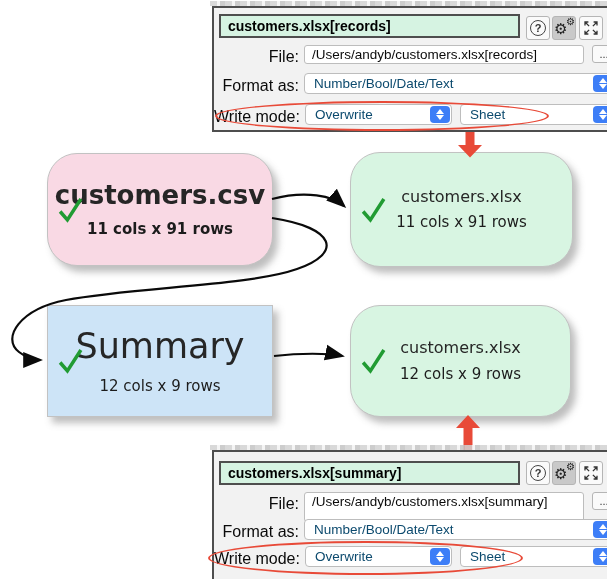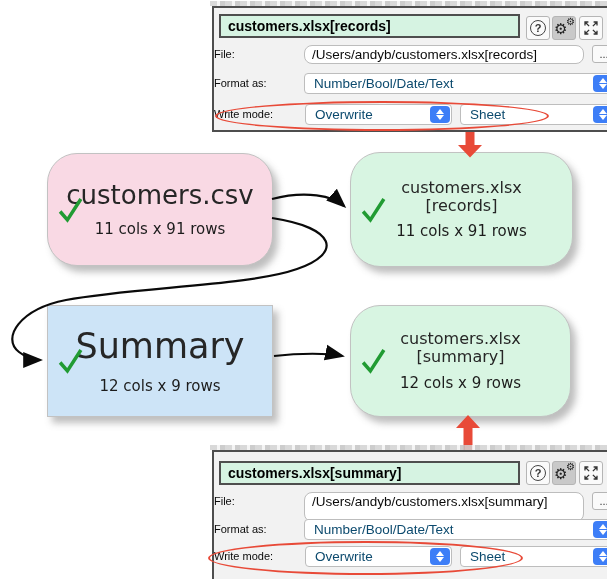--- a/index.html
+++ b/index.html
@@ -7,21 +7,21 @@
   body{font-family:"Liberation Sans",sans-serif;}
   .stage{position:relative;width:607px;height:579px;background:#fff;overflow:hidden;}
 
   
   .edges{position:absolute;left:0;top:0;width:607px;height:579px;pointer-events:none;z-index:5;}
   .node{position:absolute;border:1.5px solid #c2c2c2;display:flex;flex-direction:column;
         align-items:center;justify-content:center;z-index:3;
         box-shadow:5px 6px 7px rgba(110,110,110,.45);
         font-family:"DejaVu Sans",sans-serif;color:#262626;cursor:pointer;}
   .node.rounded{border-radius:30px;}
-  .node-csv{background:var(--node_csv);}
+  .node-csv{background:var(--node_csv);font-weight:bold;}
   .node-excel{background:var(--node_excel);}
   .node-summary{background:var(--node_summary);}
   .check{position:absolute;left:9px;top:50%;transform:translateY(-52%);}
   .node-title{font-size:26px;line-height:1.1;text-align:center;}
   .node-title.two{font-size:16px;}
   .node-title.big{font-size:35px;}
   .node-stats{font-size:15px;margin-top:11px;text-align:center;color:#1c1c1c;}
 
   
   .panel{position:absolute;left:193px;width:407px;background:#f2f2f2;
@@ -39,22 +39,22 @@
   .pbtn{position:absolute;top:8px;width:24px;height:24px;border:1px solid #b5b5b5;
         background:#fafafa;border-radius:3px;display:flex;align-items:center;justify-content:center;
         padding:0;cursor:pointer;}
   .panel-bottom .pbtn{top:9px;}
   .pbtn.active{background:#c9c9c9;}
   .help-circle{width:16px;height:16px;border:1.4px solid #444;border-radius:50%;
         font-size:11px;font-weight:bold;color:#333;display:flex;align-items:center;justify-content:center;}
   .gear-wrap{position:relative;width:20px;height:20px;}
   .gear-big{position:absolute;left:0px;top:3px;font-size:15px;line-height:15px;color:#222;}
   .gear-small{position:absolute;right:-1px;top:-1px;font-size:10px;line-height:10px;color:#222;}
-  .f-label{position:absolute;left:0;width:85px;font-size:11px;color:#0a0a0a;white-space:nowrap;}
-  .field{position:absolute;background:#fff;border:1px solid #bdbdbd;border-radius:8px;
+  .f-label{position:absolute;left:0;width:85px;text-align:right;font-size:16px;color:#0a0a0a;white-space:nowrap;}
+  .field{position:absolute;background:#fff;border:1px solid #bdbdbd;border-radius:3px;
          font-size:13.5px;color:#0a0a0a;padding:1px 6px 0 7px;white-space:nowrap;overflow:hidden;}
   .dropdown{position:absolute;background:#fff;border:1px solid #bdbdbd;border-radius:4px;
          font-size:13.5px;color:#0c4a6e;padding:2px 26px 0 9px;white-space:nowrap;overflow:hidden;cursor:pointer;}
   .stepper{position:absolute;right:1px;top:1px;bottom:1px;width:20px;border-radius:4px;
          background:var(--accent_blue);}
   .stepper::before,.stepper::after{content:"";position:absolute;left:50%;transform:translateX(-50%);
          border-left:4.5px solid transparent;border-right:4.5px solid transparent;}
   .stepper::before{top:3px;border-bottom:5px solid #fff;}
   .stepper::after{bottom:3px;border-top:5px solid #fff;}
   .browse-btn{position:absolute;width:24px;height:18px;background:#fafafa;border:1px solid #b5b5b5;
@@ -89,40 +89,38 @@
     <div class="node-title">customers.csv</div>
     <div class="node-stats">11 cols x 91 rows</div>
   </div>
 
   <div class="node rounded node-excel" style="left:350px;top:152px;width:223px;height:115px;">
     <svg class="check" viewBox="0 0 26 26" width="27" height="27">
       <path d="M3 15 L10 23 L23 3" fill="none" stroke="var(--check_green)" stroke-width="3.4"></path>
     </svg>
     <div class="node-title two">
       <div>customers.xlsx</div>
-      <div>[records]</div>
     </div>
     <div class="node-stats" style="margin-top:8px;">11 cols x 91 rows</div>
   </div>
 
   <div class="node node-summary" style="left:47px;top:305px;width:226px;height:112px;">
     <svg class="check" viewBox="0 0 26 26" width="27" height="27">
       <path d="M3 15 L10 23 L23 3" fill="none" stroke="var(--check_green)" stroke-width="3.4"></path>
     </svg>
     <div class="node-title big">Summary</div>
     <div class="node-stats">12 cols x 9 rows</div>
   </div>
 
   <div class="node rounded node-excel" style="left:350px;top:305px;width:221px;height:112px;">
     <svg class="check" viewBox="0 0 26 26" width="27" height="27">
       <path d="M3 15 L10 23 L23 3" fill="none" stroke="var(--check_green)" stroke-width="3.4"></path>
     </svg>
     <div class="node-title two">
       <div>customers.xlsx</div>
-      <div>[summary]</div>
     </div>
     <div class="node-stats" style="margin-top:8px;">12 cols x 9 rows</div>
   </div>
 
   <div class="panel panel-top">
     <div class="title-box">customers.xlsx[records]</div>
     <button class="pbtn" style="left:312px;">
       <span class="help-circle">?</span>
     </button>
     <button class="pbtn active" style="left:338px;">

